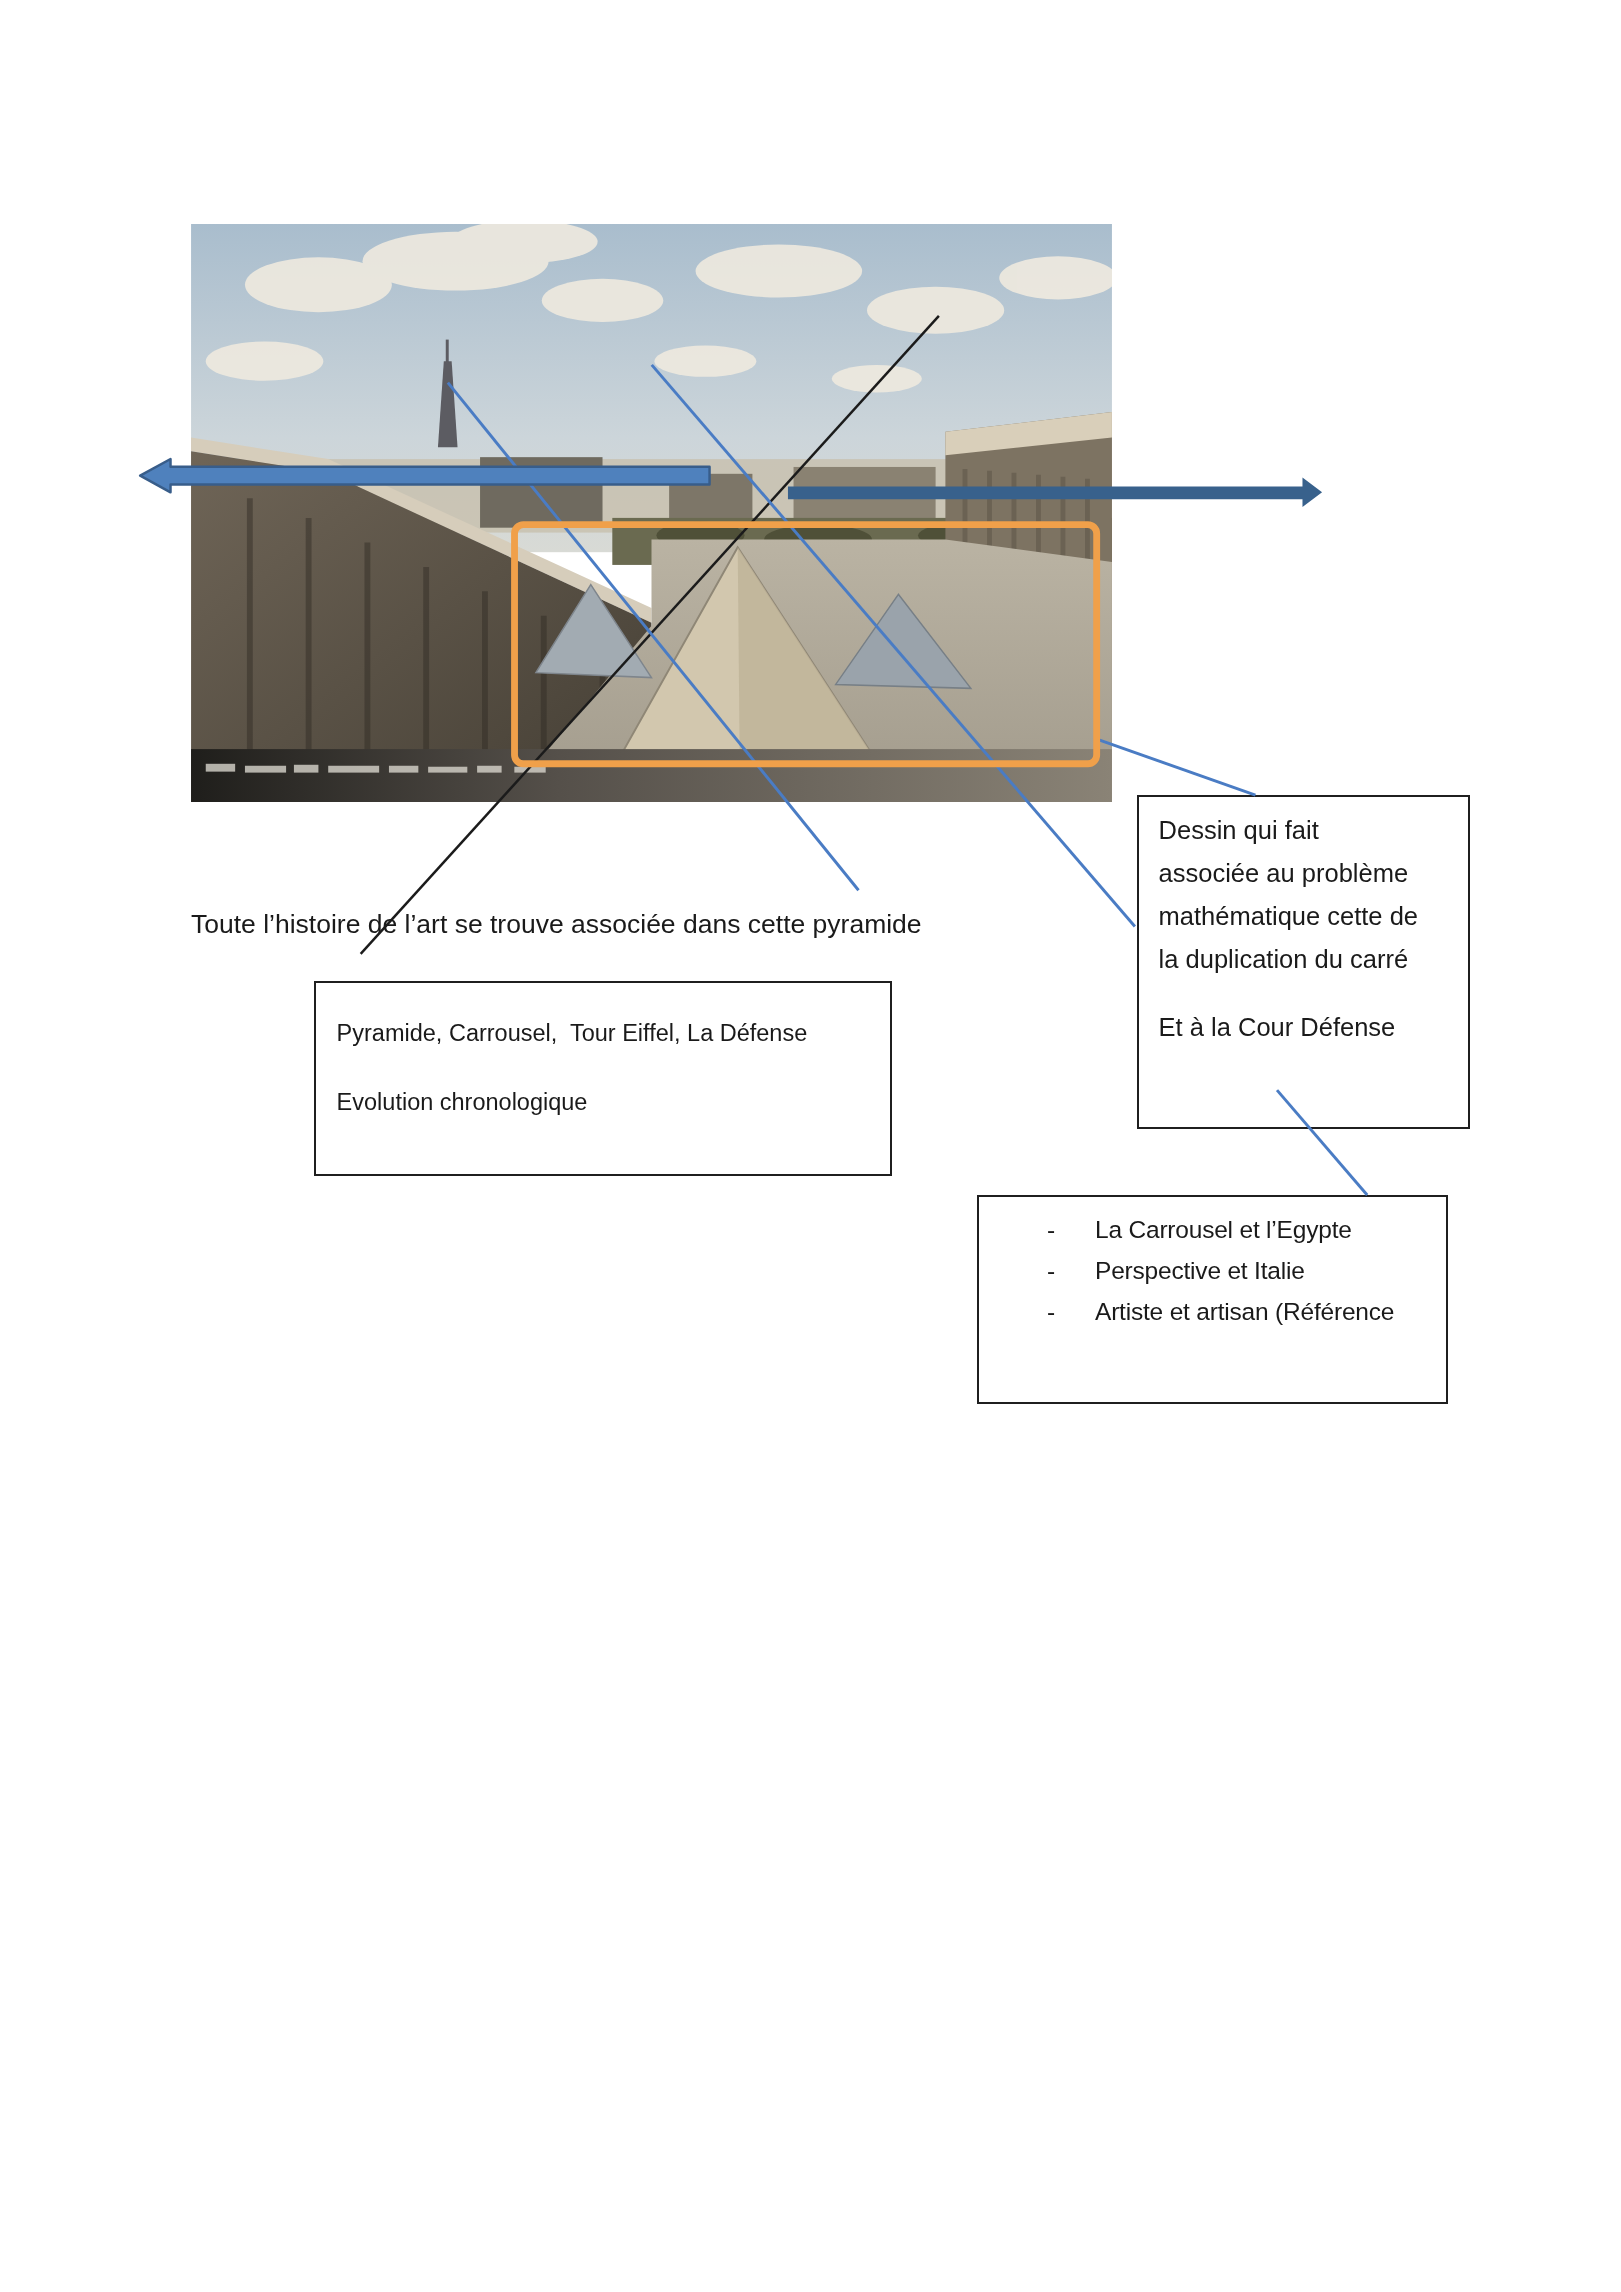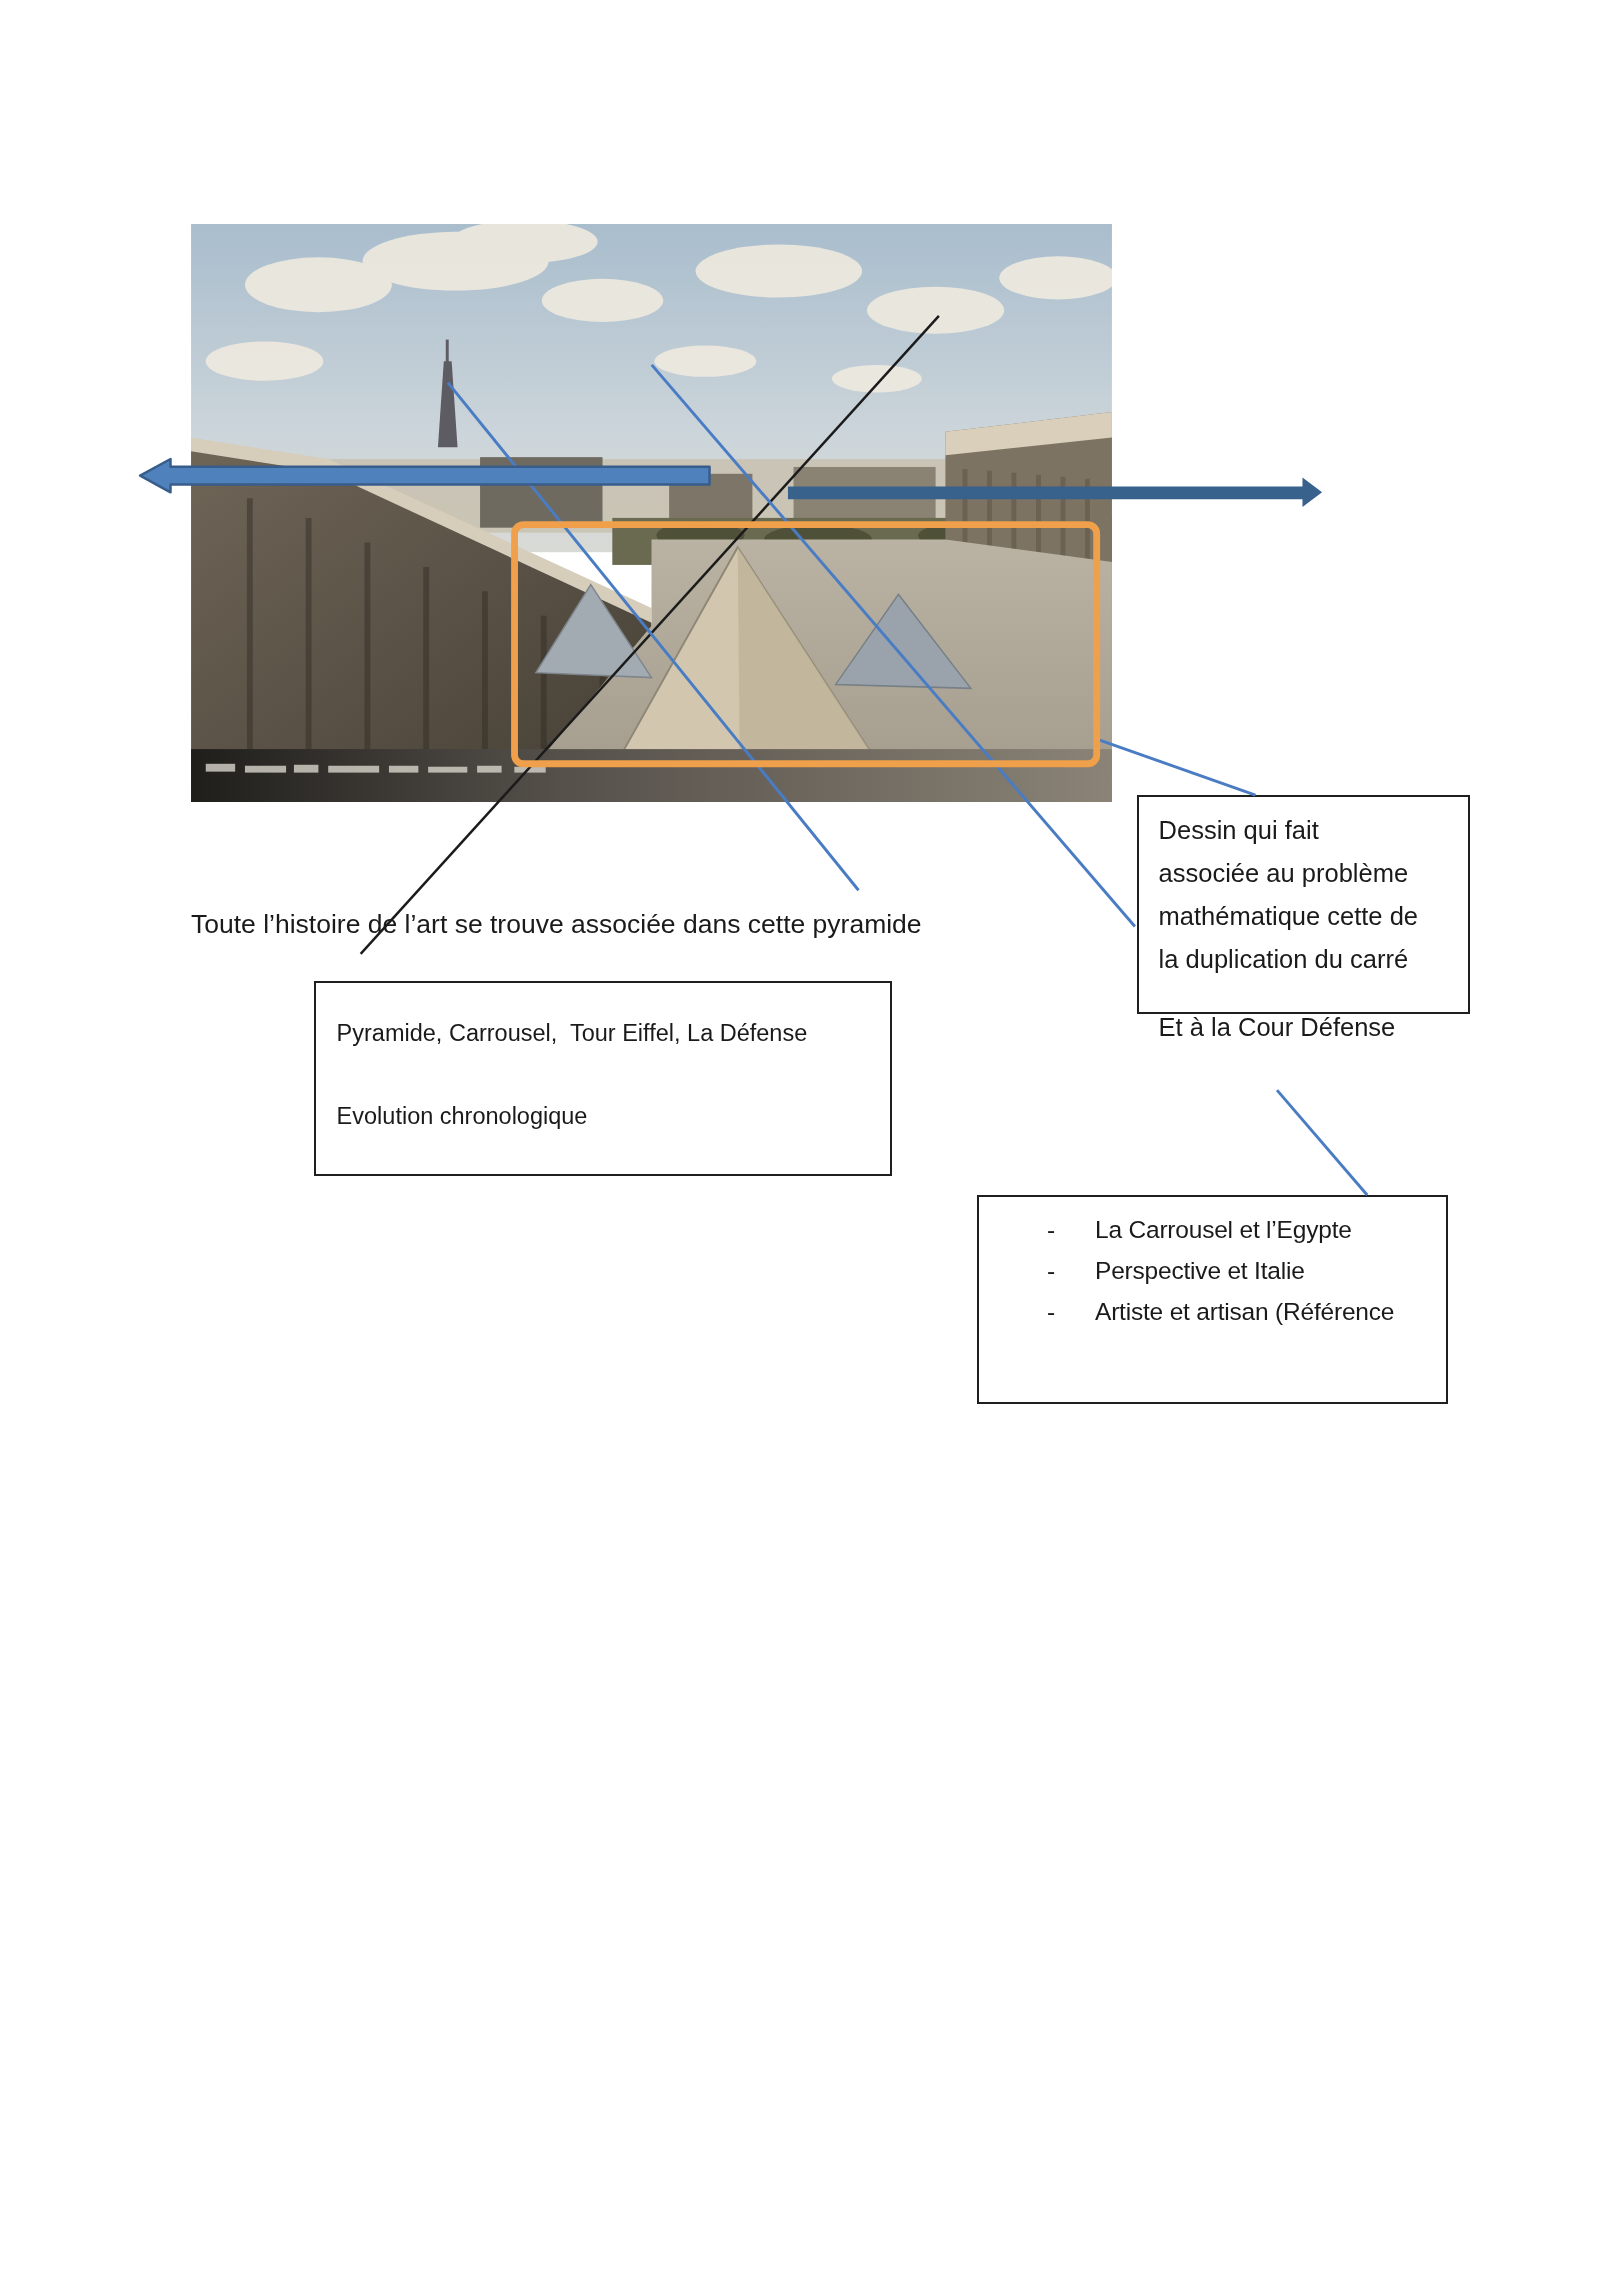--- a/index.html
+++ b/index.html
@@ -19,22 +19,22 @@
   .overlay{
     position:absolute; left:0; top:0; width:1621px; height:2293px; pointer-events:none;
   }
   .caption{
     position:absolute; left:191px; top:908px; font-size:26.5px; line-height:33px; white-space:nowrap;
   }
   .tbox{
     position:absolute; border:2px solid var(--box_border); background:transparent; box-sizing:border-box;
   }
   .box-pyramide{ left:314px; top:981px; width:578px; height:195px; padding:13.7px 7.8px 0 20.6px; font-size:23.5px; line-height:41px;}
-  .box-pyramide .l2{ margin-top:42px; }
-  .box-dessin{ left:1137px; top:795px; width:333px; height:219px; padding:11.8px 5.9px 0 19.6px; font-size:25.5px; line-height:43px;}
+  .box-pyramide .l2{ margin-top:28px; }
+  .box-dessin{ left:1137px; top:795px; width:333px; height:334px; padding:11.8px 5.9px 0 19.6px; font-size:25.5px; line-height:43px;}
   .box-dessin .footer{ margin-top:25.5px; }
   .box-list{ left:977px; top:1195px; width:471px; height:209px; padding:11.8px 3.9px 0 0; font-size:24.5px; line-height:41px; letter-spacing:-0.2px;}
   .box-list .row{ display:flex; }
   .box-list .dash{ width:48px; margin-left:68px; flex:none; }
   .nowrap{ white-space:nowrap; }
   .prewrap{ white-space:pre-wrap;margin-top:16px; }
 </style>
 </head>
 <body>
 

